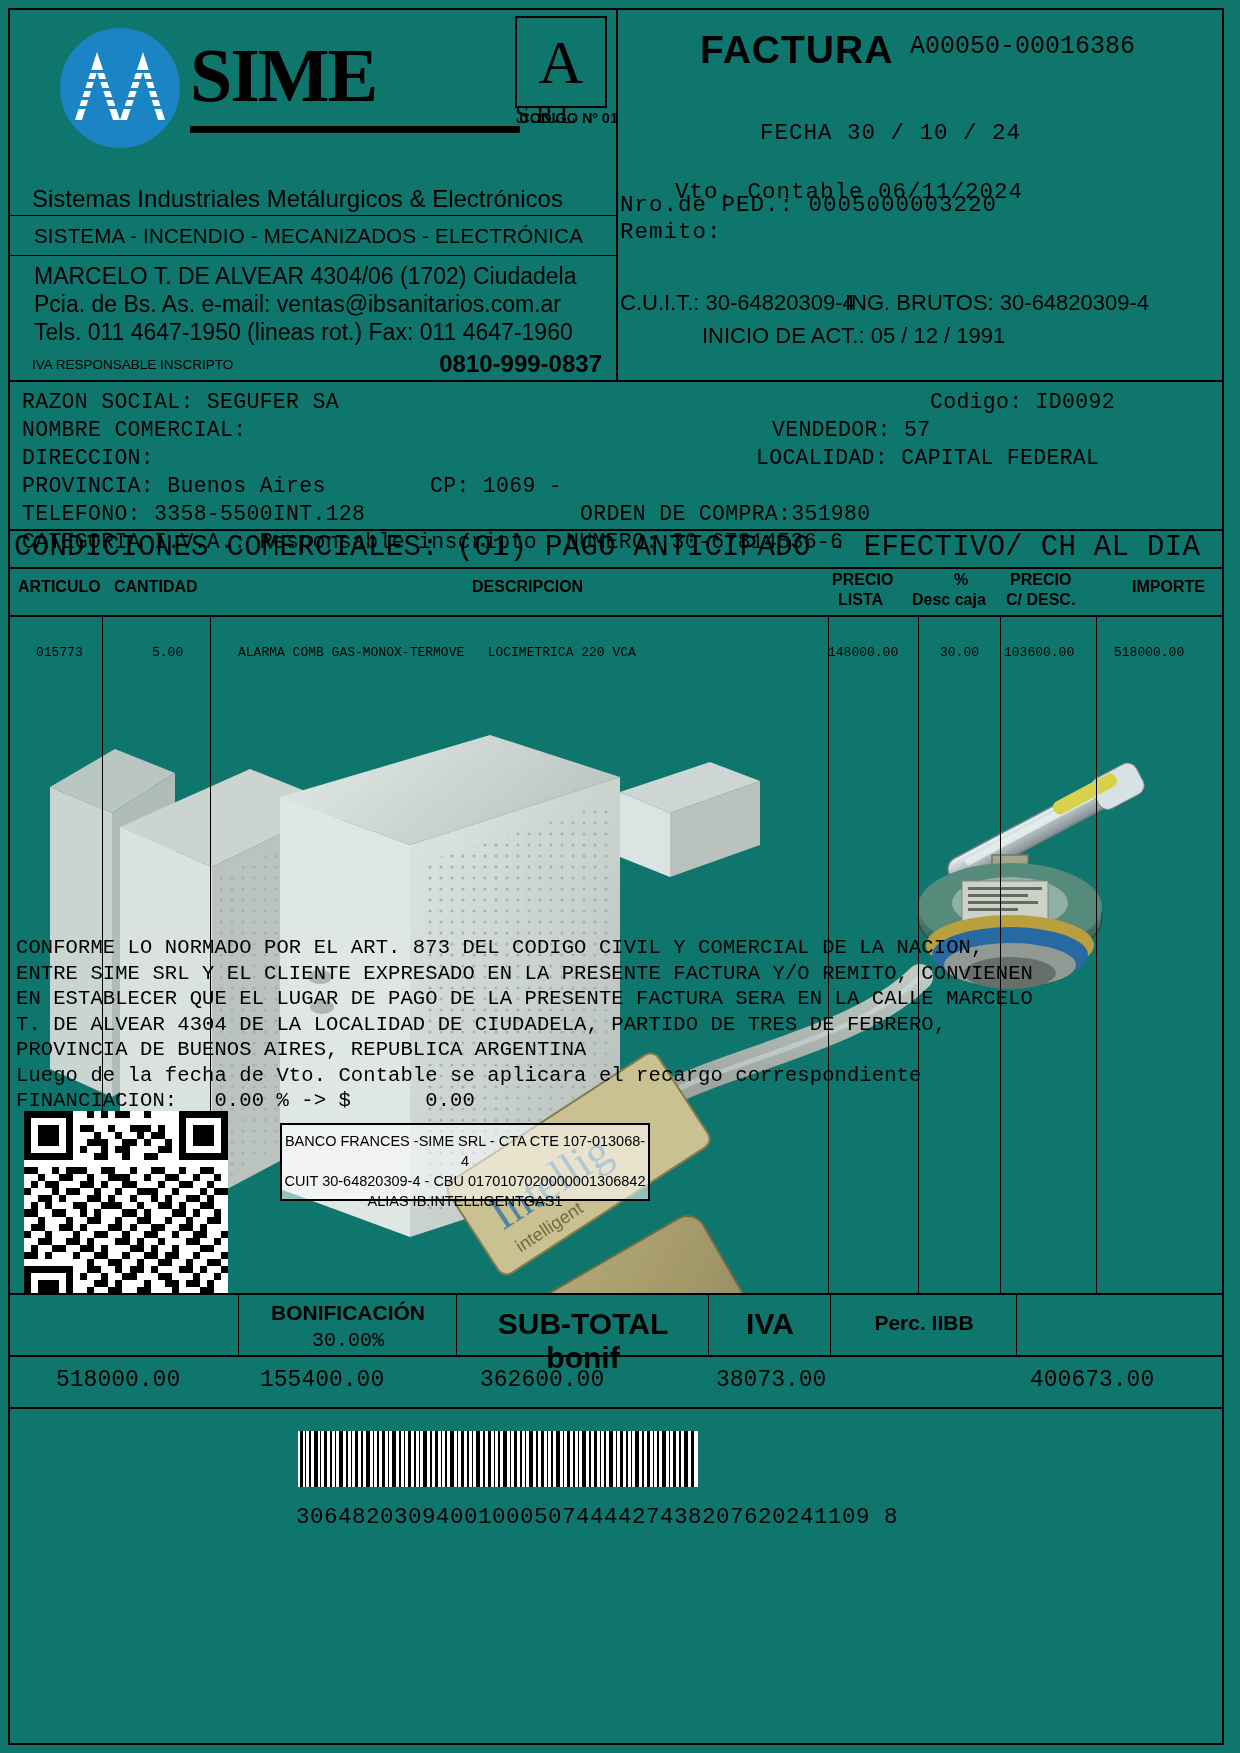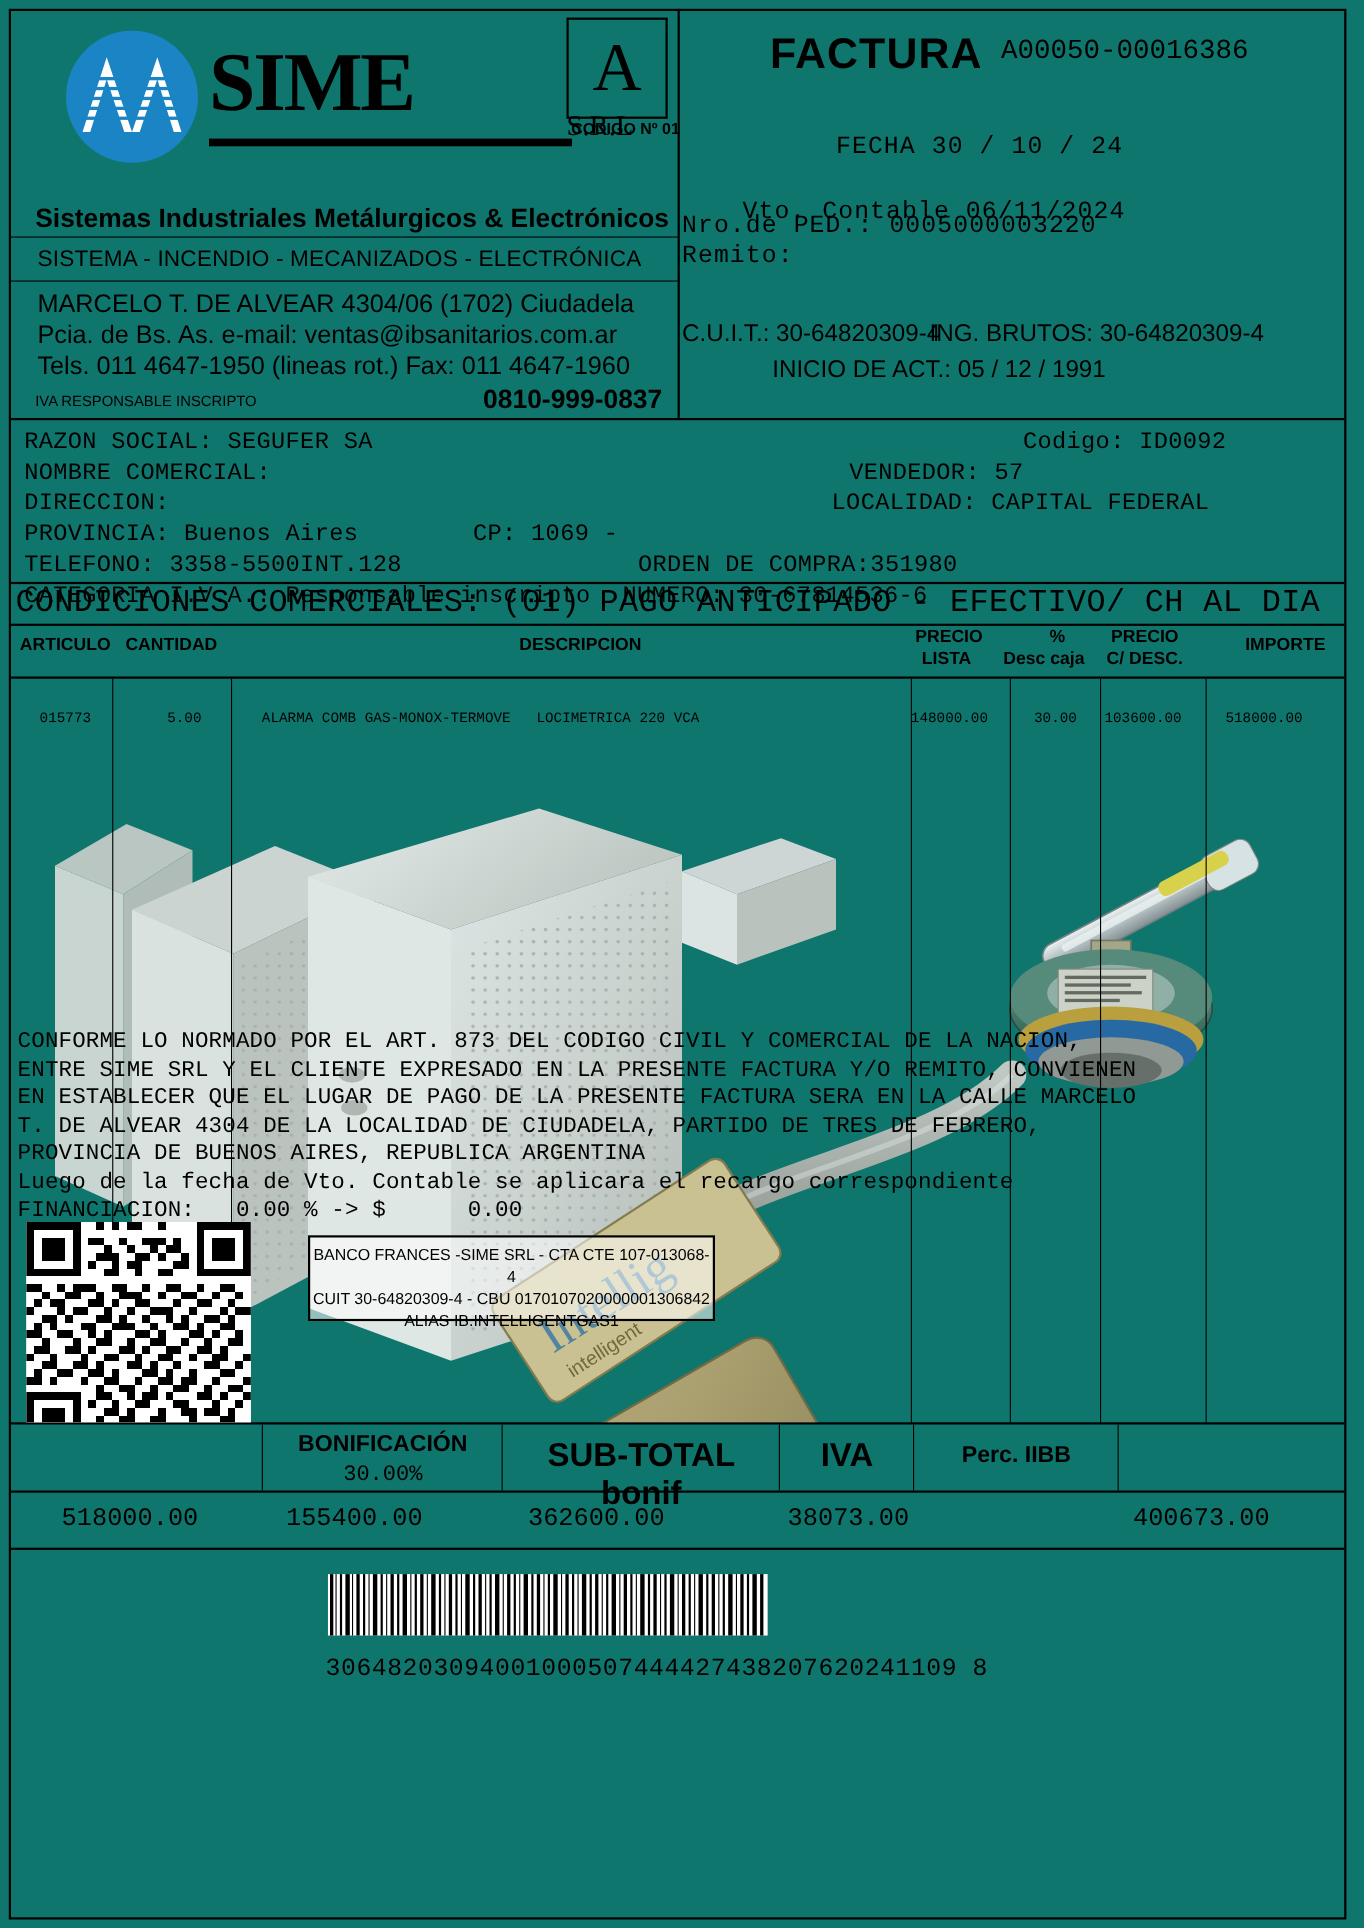--- a/index.html
+++ b/index.html
@@ -91,21 +91,20 @@
     width: 330px; height: 7px;
     background: #000;
   }
 
   .slogan {
     position: absolute;
     left: 22px; top: 175px;
     width: 580px;
     font-size: 24px;
     text-align: left;
-    font-weight: bold;
   }
   .hl1 {
     position: absolute;
     left: 0; top: 205px;
     width: 608px;
     border-top: 1.5px solid #000;
   }
   .sub1 {
     position: absolute;
     left: 24px; top: 214px;

